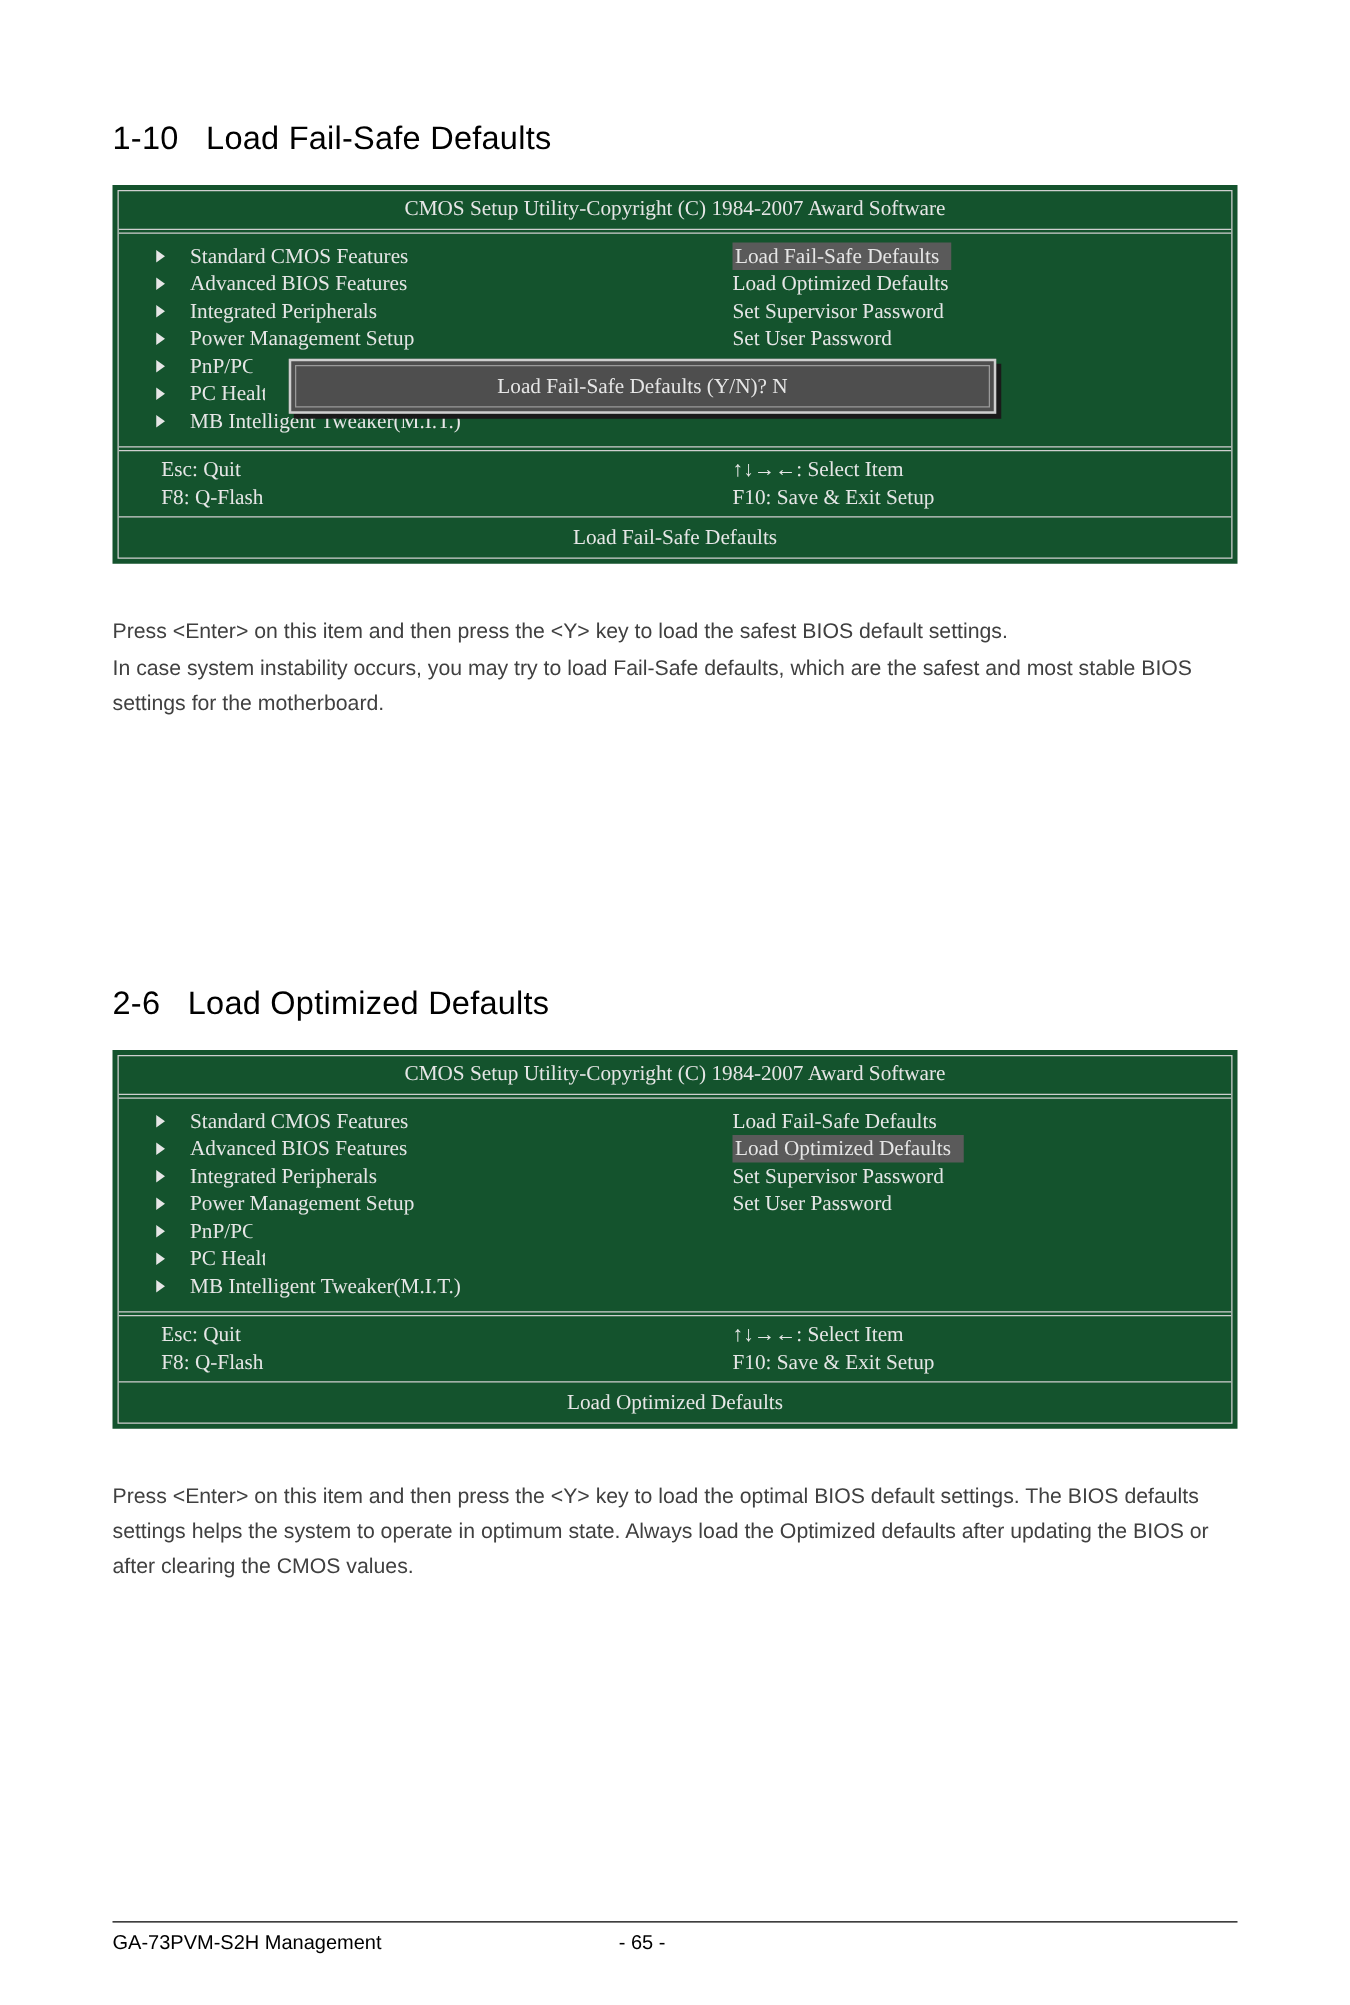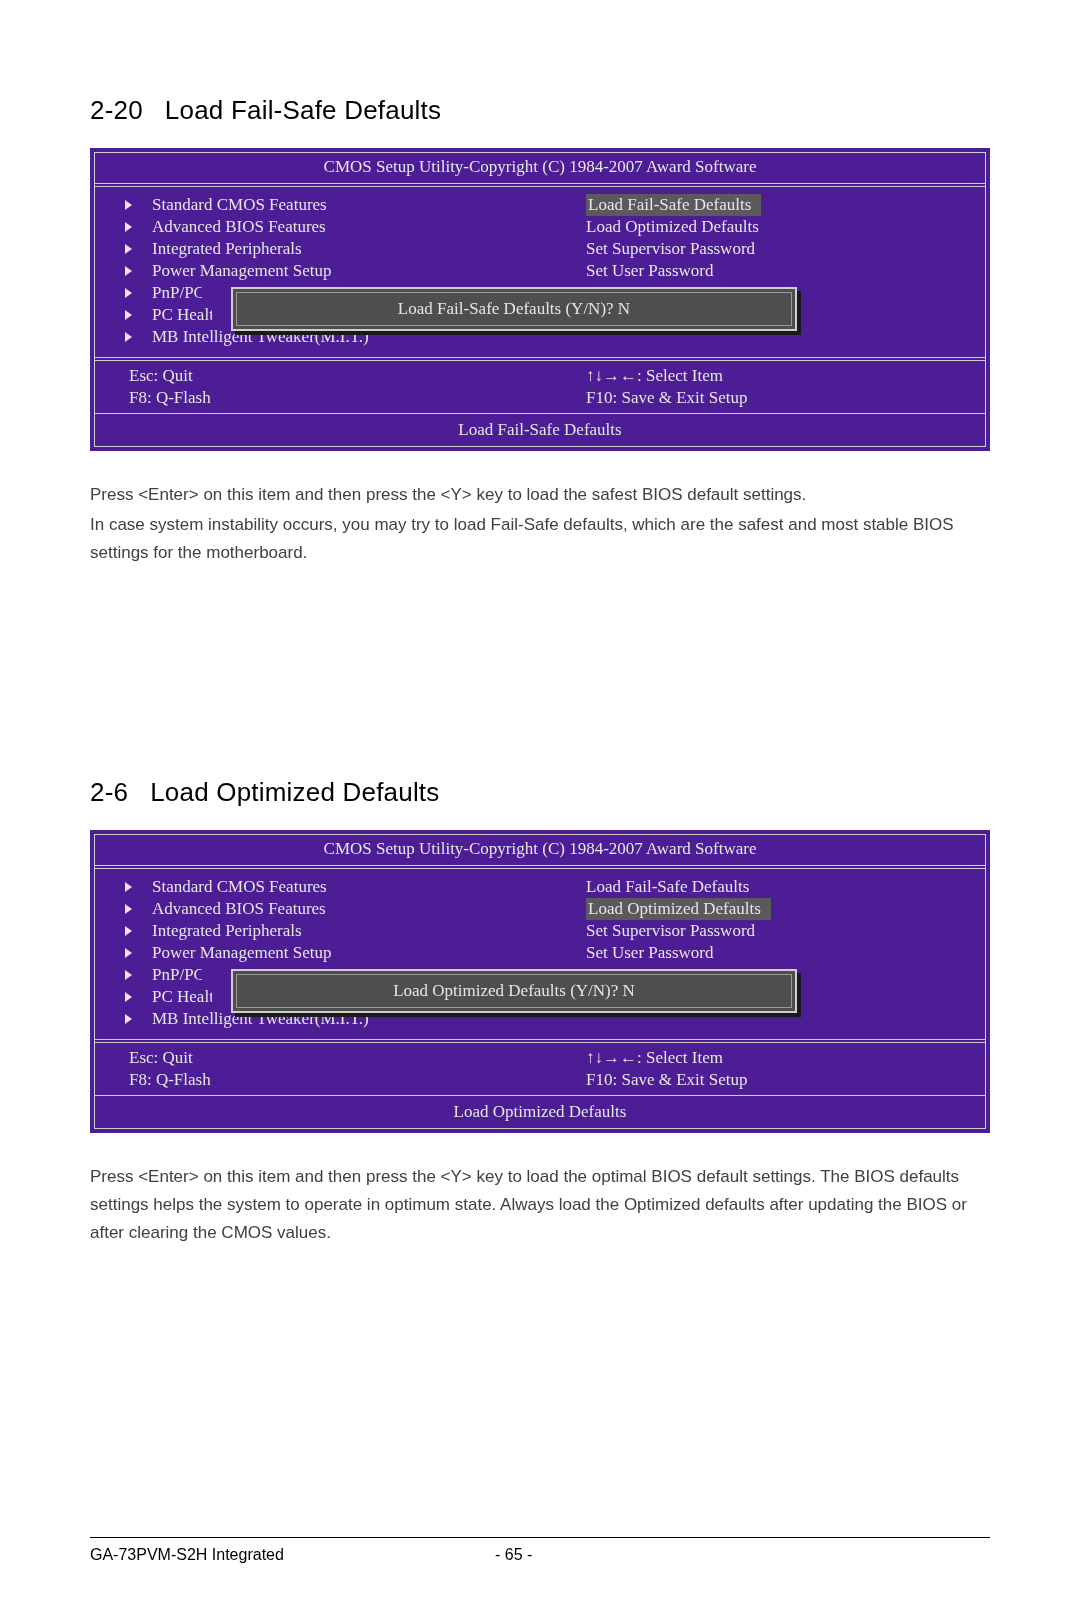--- a/index.html
+++ b/index.html
@@ -13,27 +13,27 @@
       position: relative;
     }
     .section-heading {
       font-size: 26px;
       font-weight: 400;
       margin-bottom: 22px;
       letter-spacing: 0.2px;
     }
     .section-heading .num { margin-right: 22px; }
     .bios-box {
-      background: #4c1d95;
+      background: #14532d;
       color: #e6e6e6;
       font-family: "Times New Roman", Times, serif;
       font-size: 17px;
       padding: 4px;
       position: relative;
-      margin-bottom: 30px;
+      margin-bottom: 40px;
     }
     .bios-inner {
       border: 1.6px solid #cfcfcf;
       padding: 0;
     }
     .bios-title {
       text-align: center;
       padding: 4px 0 6px 0;
       font-size: 17px;
     }
@@ -116,21 +116,21 @@
       display: flex;
       font-size: 16px;
     }
     .page-footer .model { width: 45%; }
     .page-footer .pagenum { }
   </style>
 </head>
 <body>
 
 <h2 class="section-heading">
-  <span class="num">2-20</span><span>Load Fail-Safe Defaults</span>
+  <span class="num">1-10</span><span>Load Fail-Safe Defaults</span>
 </h2>
 
 <div class="bios-box">
   <div class="bios-inner">
     <div class="bios-title">CMOS Setup Utility-Copyright (C) 1984-2007 Award Software</div>
     <div class="bios-line1"></div>
       <div class="bios-line2"></div>
     <div class="bios-menu">
       <div class="bios-col left">
         <div class="bios-item">
@@ -247,23 +247,20 @@
         <div class="bios-item">
             <span class="highlight">Load Optimized Defaults</span>
           </div>
         <div class="bios-item">
             <span>Set Supervisor Password</span>
           </div>
         <div class="bios-item">
             <span>Set User Password</span>
           </div>
       </div>
-      <div class="dialog">
-        <div class="dialog-inner">Load Optimized Defaults (Y/N)? N</div>
-      </div>
     </div>
     <div class="bios-line1"></div>
       <div class="bios-line2"></div>
     <div class="bios-hints">
       <div class="hcol">
         <div>Esc: Quit</div>
         <div>F8: Q-Flash</div>
       </div>
       <div class="hcol right">
         <div>↑↓→←: Select Item</div>
@@ -271,15 +268,15 @@
       </div>
     </div>
     <div class="bios-line1"></div>
     <div class="bios-footer">Load Optimized Defaults</div>
   </div>
 </div>
 
 <p class="body-text">Press &lt;Enter&gt; on this item and then press the &lt;Y&gt; key to load the optimal BIOS default settings. The BIOS defaults settings helps the system to operate in optimum state. Always load the Optimized defaults after updating the BIOS or after clearing the CMOS values.</p>
 
 <div class="page-footer">
-  <span class="model">GA-73PVM-S2H Integrated</span>
+  <span class="model">GA-73PVM-S2H Management</span>
   <span class="pagenum">- 65 -</span>
 </div>
 
 </body></html>

